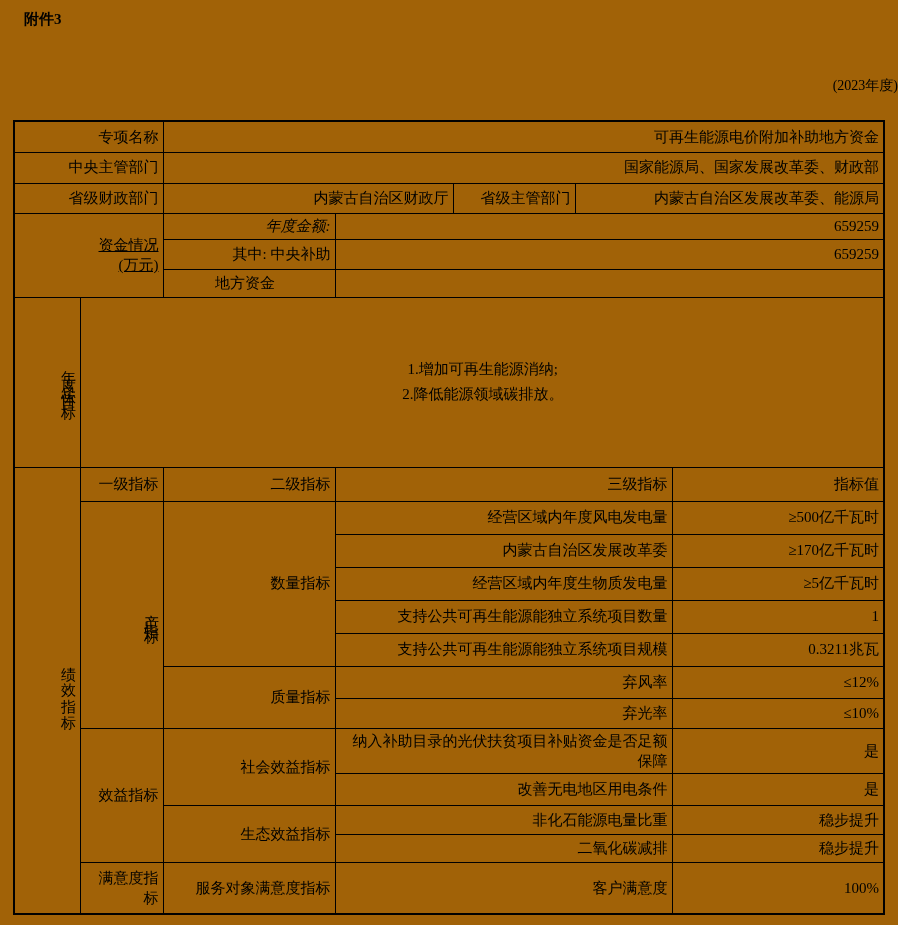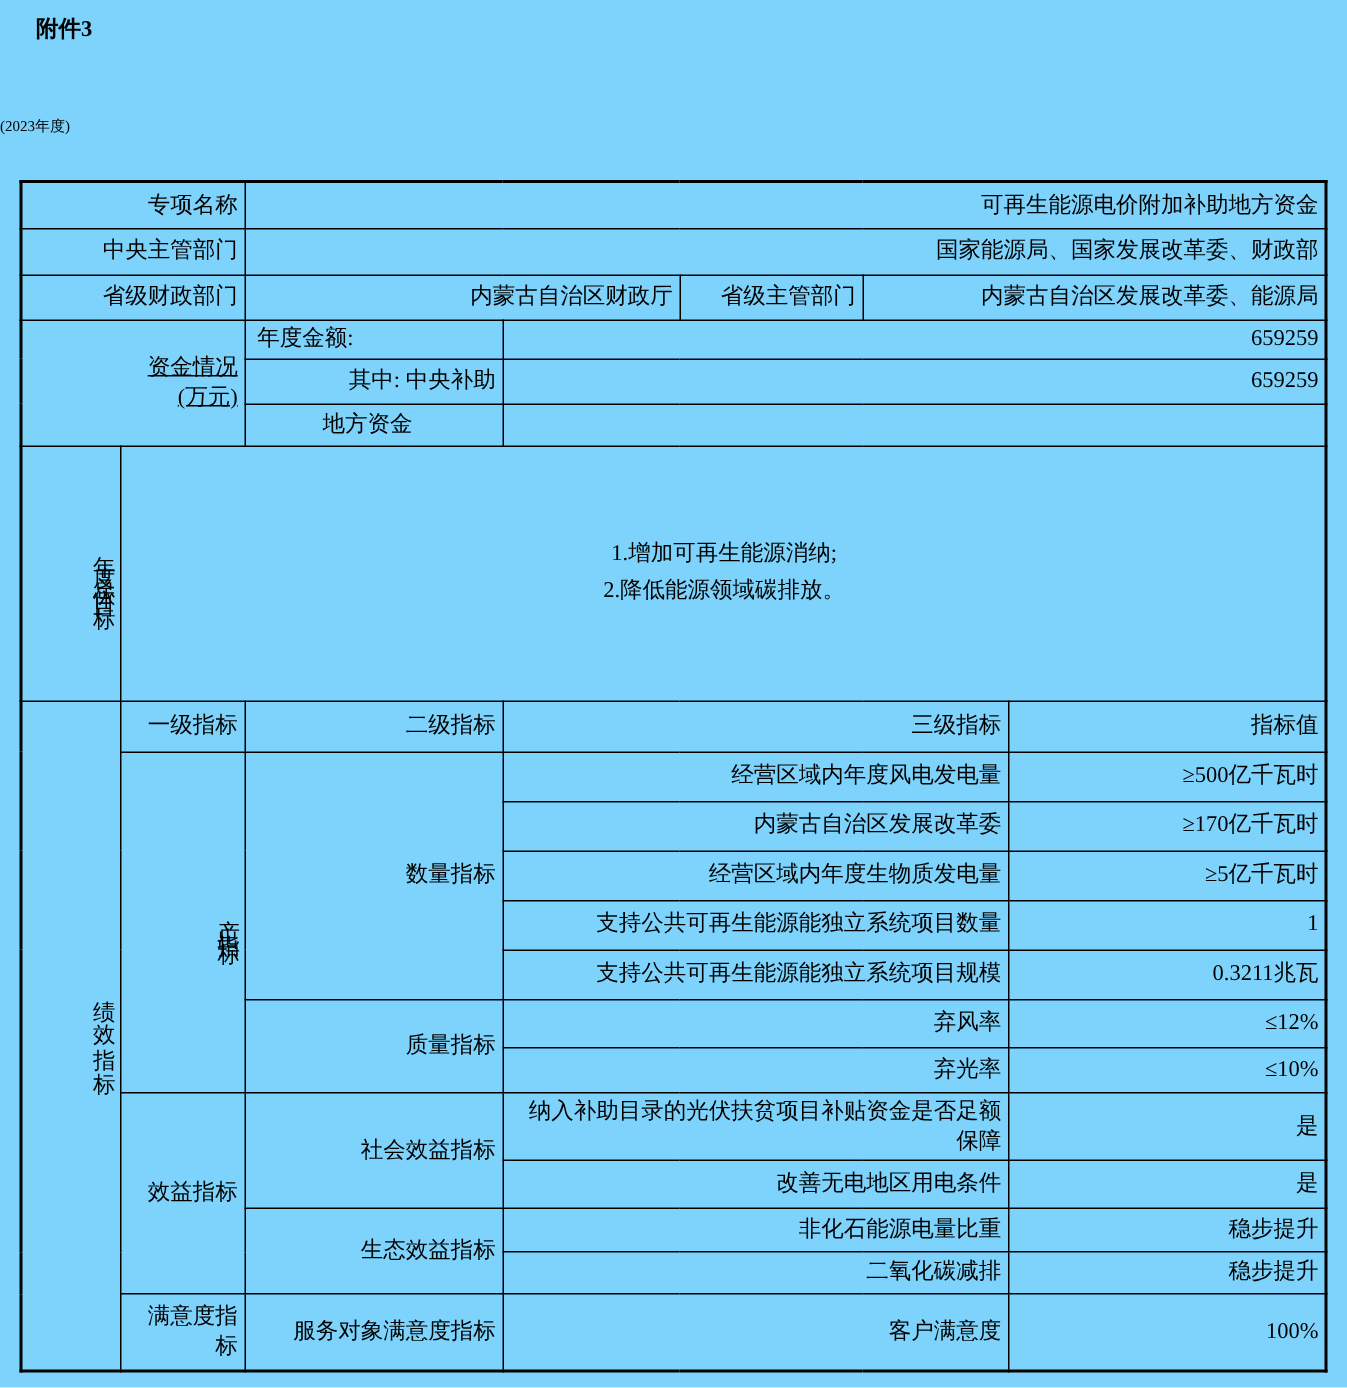--- a/index.html
+++ b/index.html
@@ -4,21 +4,21 @@
 <style>
   html, body {
     margin: 0;
     padding: 0;
     background: #ffffff;
   }
   .page {
     position: relative;
     width: 898px;
     height: 925px;
-    background: #7dd3fc;
+    background: #a16207;
     color: #000000;
     font-family: "Liberation Serif", "DejaVu Serif", serif;
     overflow: hidden;
   }
   .attachment {
     position: absolute;
     left: 24px;
     top: 10px;
     font-size: 15px;
     font-weight: 600;
@@ -31,42 +31,42 @@
     text-align: center;
     font-size: 22px;
     font-weight: bold;
     letter-spacing: 1px;
   }
   .doc-subtitle {
     position: absolute;
     left: 0;
     top: 77px;
     width: 100%;
-    text-align: left;
-    font-size: 10px;
+    text-align: right;
+    font-size: 14px;
   }
   table.main {
     position: absolute;
     left: 13px;
     top: 120px;
     width: 871px;
     border-collapse: collapse;
     table-layout: fixed;
     border: 2px solid #000;
   }
   td {
     border: 1px solid #000;
     vertical-align: middle;
     text-align: right;
     font-size: 15px;
     line-height: 1.35;
     padding: 2px 4px;
     word-break: break-word;
   }
-  td.align-left  { text-align: left;  padding-left: 8px; }
+  td.align-left  { text-align: right;  padding-left: 8px; font-style: italic; }
   td.align-right { text-align: center; padding-right: 12px; }
   .pre { white-space: pre-line; text-decoration: underline; }
   .goal-content {
     text-align: center;
     padding-left: 6px;
     line-height: 1.7;
     white-space: pre-line;
   }
   .vtext {
     display: inline-block;

